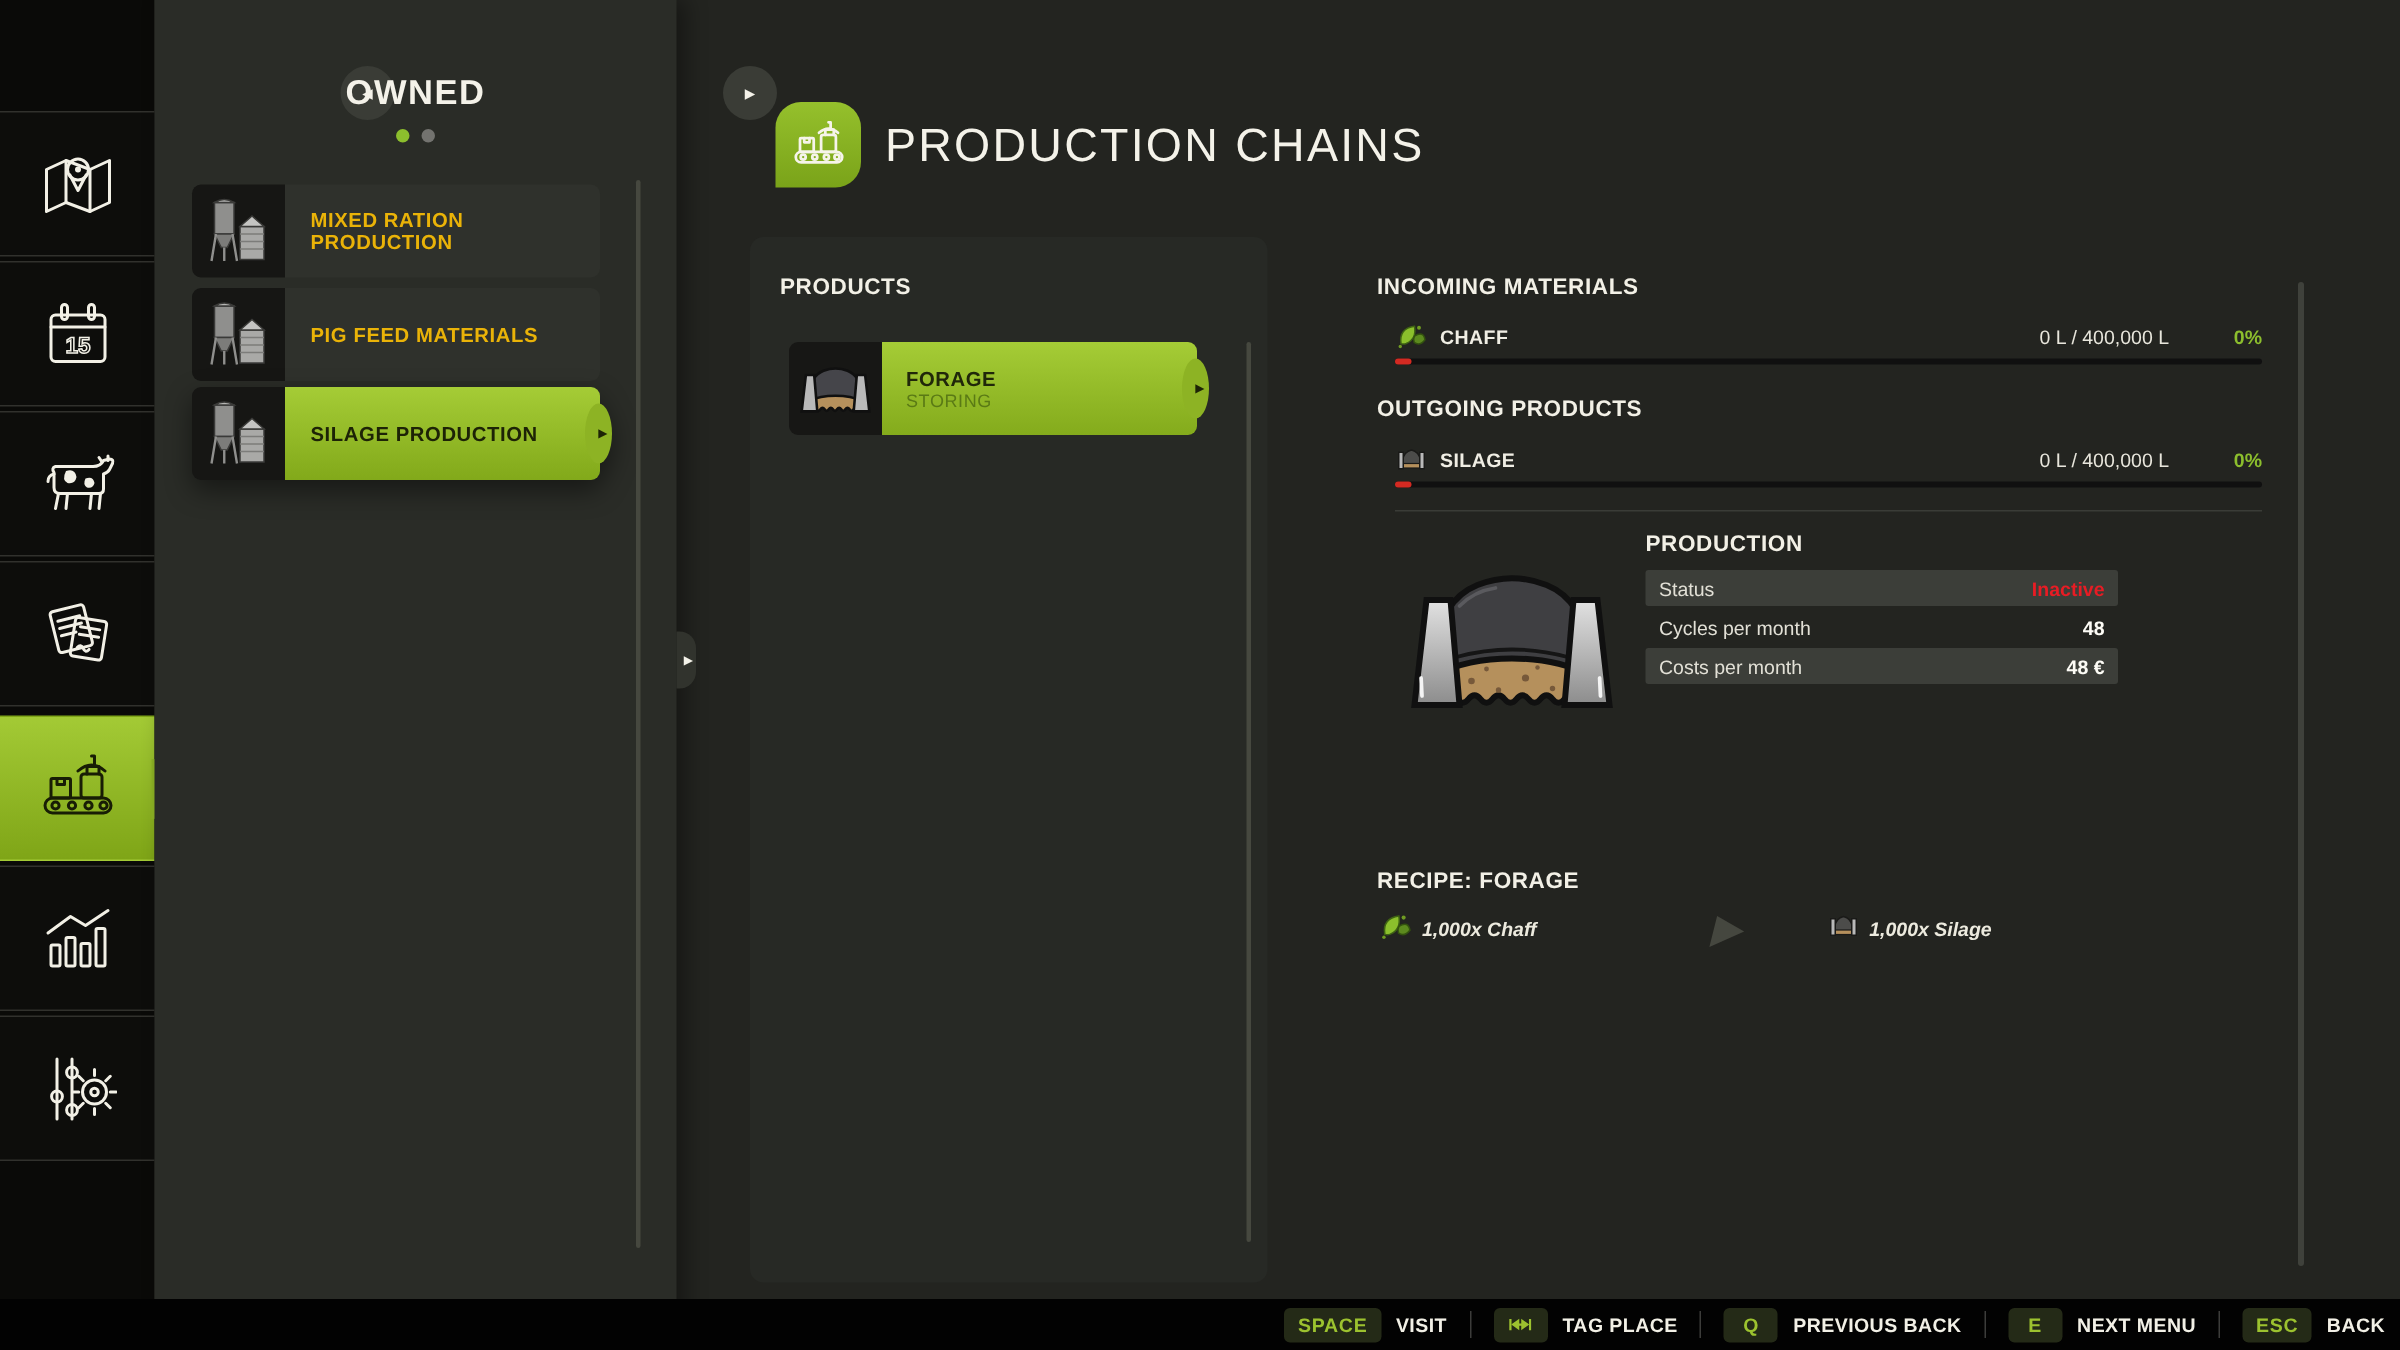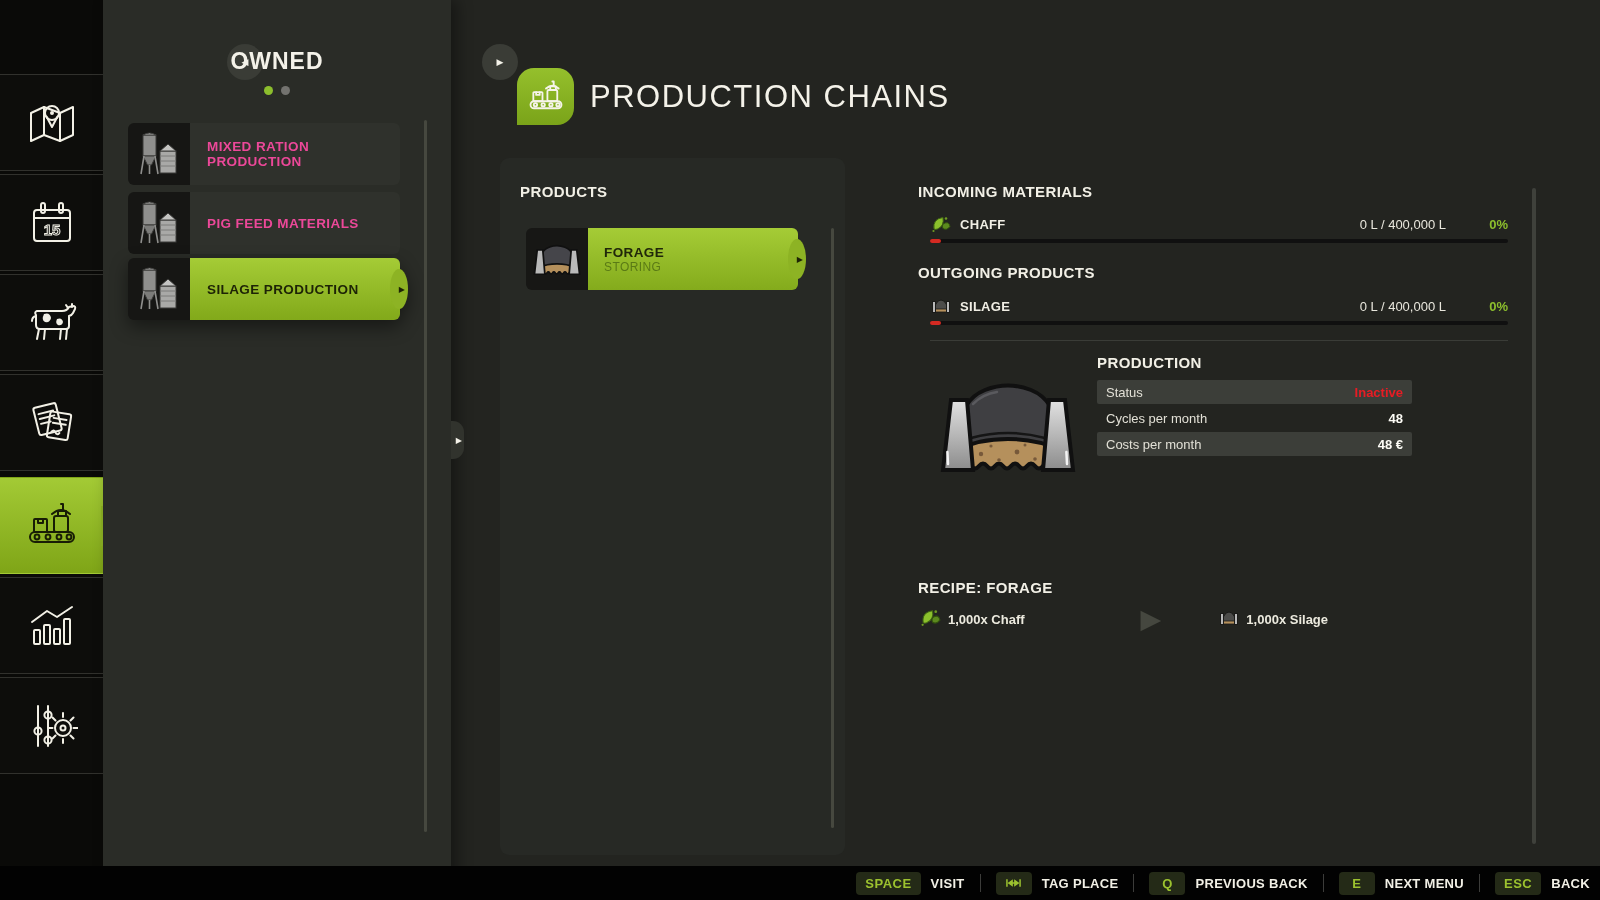--- a/index.html
+++ b/index.html
@@ -30,21 +30,21 @@
               color:#f4f2e9;font-size:9px;cursor:pointer;}
   .nav-left{left:124px;} .nav-right{left:379px;}
   .dots{position:absolute;top:86px;left:0;width:100%;display:flex;gap:8px;justify-content:center;}
   .dot{width:9px;height:9px;border-radius:50%;}
   .dot.on{background:#8cbe2d;} .dot.off{background:#73736f;}
 
   .owned-item{position:absolute;left:25px;width:272px;height:62px;display:flex;cursor:pointer;}
   .owned-thumb{width:62px;height:62px;background:#161614;border-radius:6px 0 0 6px;
                display:flex;align-items:center;justify-content:center;flex:none;}
   .owned-label{flex:1;background:#2f312c;border-radius:0 6px 6px 0;display:flex;align-items:center;
-               padding-left:17px;font-size:13.5px;font-weight:bold;color:#ec4899;letter-spacing:.4px;}
+               padding-left:17px;font-size:13.5px;font-weight:bold;color:#eab308;letter-spacing:.4px;}
   .owned-item.selected .owned-label{background:linear-gradient(180deg,#a5cc36,#82a91a);color:#1d2306;}
   .owned-item.selected{filter:drop-shadow(0 7px 9px rgba(0,0,0,.45));}
   .bulge{position:absolute;right:-8px;top:50%;transform:translateY(-50%);
          width:18px;height:40px;border-radius:50%;background:#8db324;}
   .bulge .arr{position:absolute;right:3px;top:50%;transform:translateY(-50%);
               font-size:8px;color:#1d2306;}
   .vscroll{position:absolute;background:#46483f;border-radius:2px;}
 
   .owned-expander{position:absolute;left:451px;top:421px;width:13px;height:38px;
                   background:#31332d;border-radius:0 11px 11px 0;cursor:pointer;}
@@ -86,21 +86,21 @@
 
   .prod-img{position:absolute;left:933px;top:376px;}
   .prod-rows{position:absolute;left:1097px;top:380px;width:315px;}
   .prod-row{height:24px;margin-bottom:2px;display:flex;align-items:center;
             padding:0 9px;box-sizing:border-box;font-size:13px;}
   .prod-row.shade{background:#3c3e39;border-radius:2px;}
   .prod-row .lbl{color:#e2e0d6;}
   .prod-row .val{margin-left:auto;font-weight:bold;color:#fdfcf6;}
   .prod-row .val.bad{color:#e81c24;}
 
-  .recipe-row{position:absolute;left:920px;top:606px;display:flex;align-items:center;}
+  .recipe-row{position:absolute;left:920px;top:606px;display:flex;align-items:center;font-style:italic;}
   .recipe-txt{font-size:13px;font-weight:bold;color:#eceade;margin-left:7px;}
   .recipe-arrow{color:#45473f;font-size:27px;margin:0 58px 0 116px;line-height:1;}
 
   
   .footer{position:absolute;left:0;top:866px;width:1600px;height:34px;background:#020202;
           display:flex;align-items:center;justify-content:flex-end;padding-right:10px;box-sizing:border-box;}
   .kgroup{display:flex;align-items:center;cursor:pointer;}
   .kbadge{min-width:18px;padding:4px 9px;background:#242a17;border-radius:4px;text-align:center;
           font-size:13px;font-weight:bold;color:#9cc22f;letter-spacing:.5px;}
   .klabel{margin-left:10px;font-size:13px;font-weight:bold;color:#f2f0e6;letter-spacing:.3px;}

